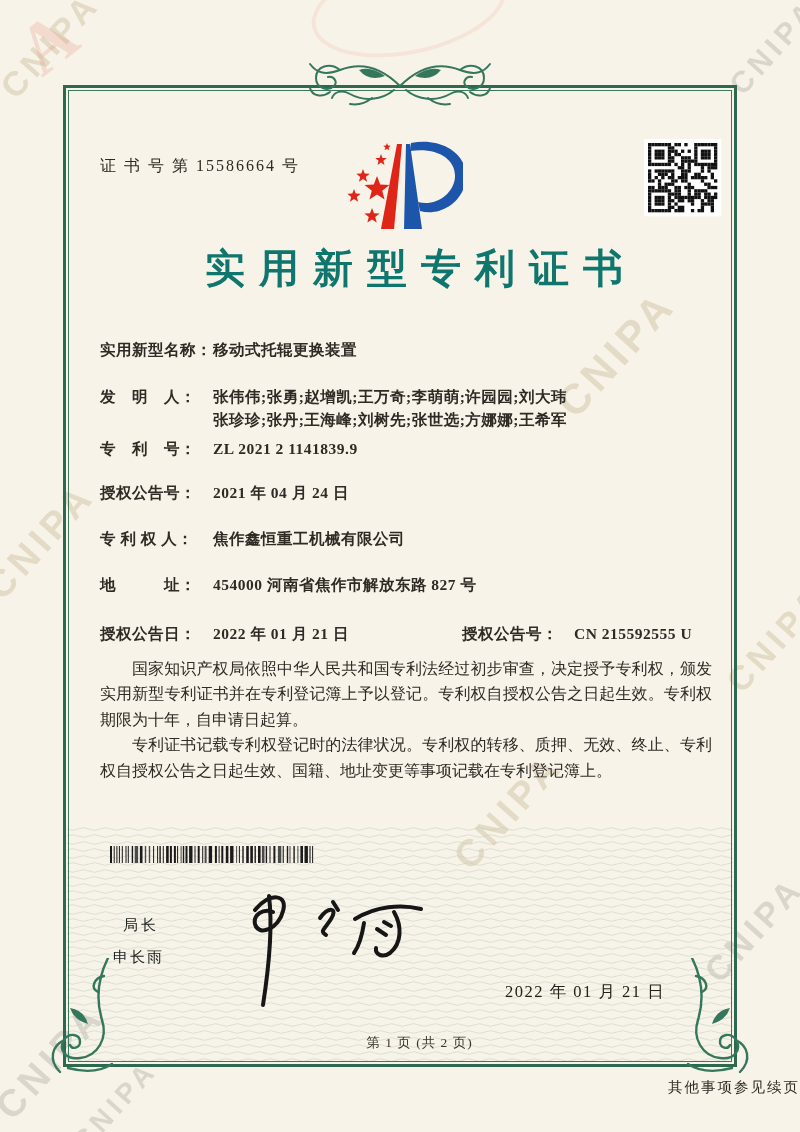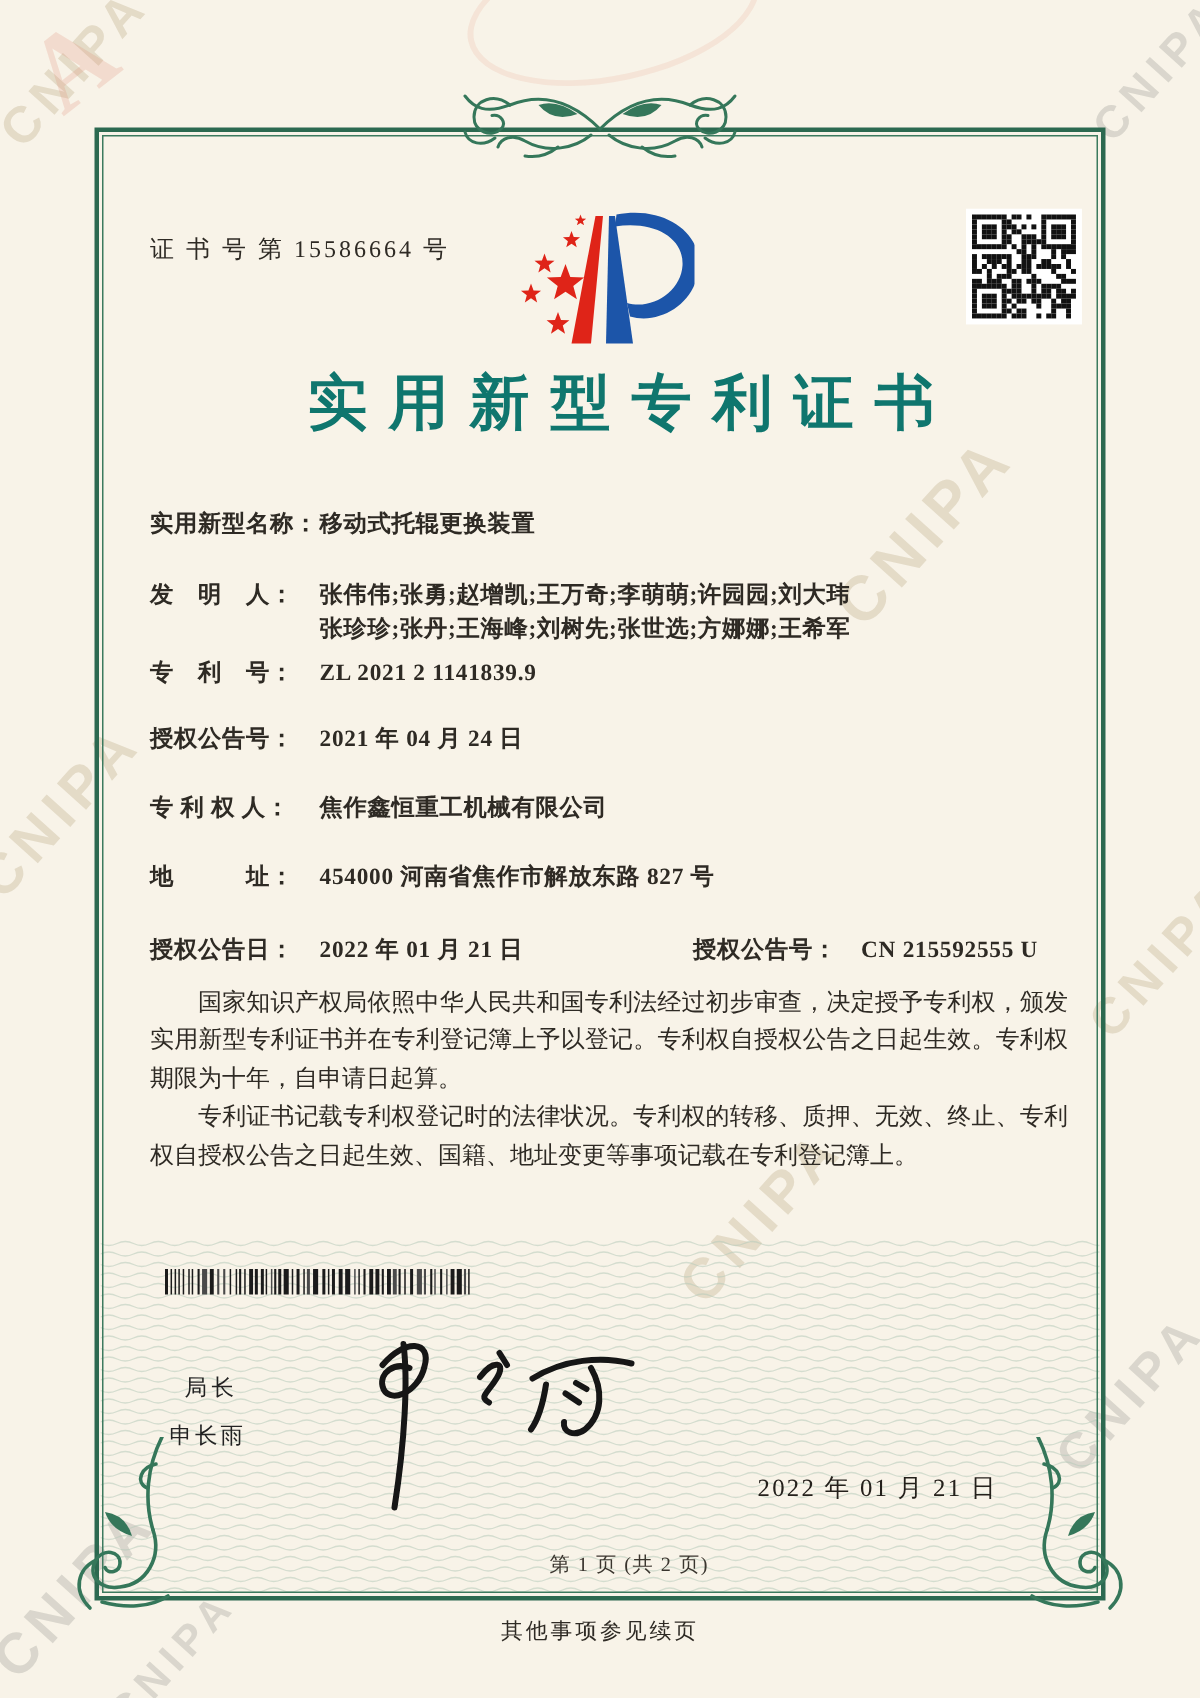--- a/index.html
+++ b/index.html
@@ -45,21 +45,21 @@
               line-height:25.4px;color:#2e2a24;text-align:justify;}
   .paragraphs p{margin:0;text-indent:2em;}
 
   .sig-title{position:absolute;left:113px;top:916px;font-size:15px;
              font-family:"Liberation Sans","DejaVu Sans",sans-serif;color:#222;letter-spacing:3px;margin-left:10px;}
   .sig-name{position:absolute;left:113px;top:948px;font-size:15px;
             font-family:"Liberation Sans","DejaVu Sans",sans-serif;color:#222;letter-spacing:2px;}
   .issue-date{position:absolute;left:505px;top:981px;font-size:16.5px;letter-spacing:1.5px;color:#24201b;}
   .page-info{position:absolute;left:0;right:0;top:1034px;text-align:center;font-size:13.5px;
              letter-spacing:1px;color:#3a352e;padding-left:39px;}
-  .footer-note{position:absolute;left:0;right:0;top:1078px;text-align:center;font-size:14.5px;
+  .footer-note{position:absolute;left:0;right:0;top:1078px;text-align:right;font-size:14.5px;
                letter-spacing:2px;color:#2e2a24;}
 </style>
 </head>
 <body>
 
 <div class="page" data-name="certificate-page">
 
   <span class="wm wm-tan" style="left:-14px;top:26px;font-size:34px;" data-name="watermark">CNIPA</span>
   <span class="wm wm-gray" style="left:716px;top:30px;font-size:30px;" data-name="watermark">CNIPA</span>
   <span class="wm wm-tan" style="left:540px;top:330px;font-size:42px;" data-name="watermark">CNIPA</span>

